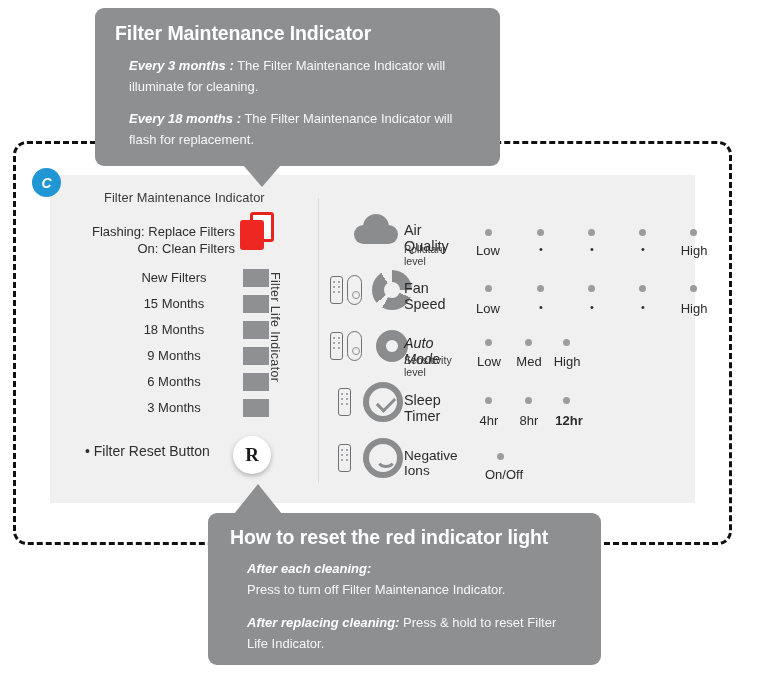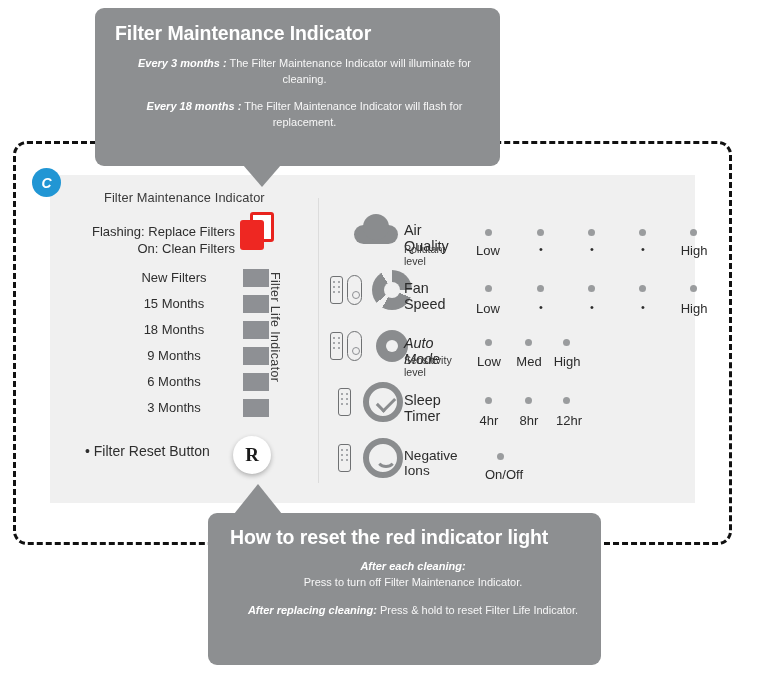--- a/index.html
+++ b/index.html
@@ -69,25 +69,24 @@
   }
   .callout h2{
     margin:0 0 10px 0;
     font-size:19.5px;
     font-weight:bold;
     letter-spacing:-0.1px;
     color:#ffffff;
   }
   .callout-bottom h2{margin-bottom:9px;font-size:19.5px;}
   .c-para{
-    font-size:11px;
-    line-height:16px;
+    font-size:13px;
+    line-height:21px;
     margin:0 0 11px 14px;
     color:#f7f7f7;
-    text-align:center;
   }
   .callout-bottom .c-para{margin-left:17px;margin-bottom:12px;}
   .c-lead{
     font-weight:bold;
     font-style:italic;
     color:#ffffff;
   }
   .tail{
     position:absolute;
     width:0;height:0;
@@ -468,21 +467,21 @@
       </div>
     </div>
     <div class="rlabel" style="left:74px;top:12px;">Sleep Timer</div>
 
     <div class="dot" style="left:155px;top:17px;"></div>
     <div class="dot" style="left:195px;top:17px;"></div>
     <div class="dot" style="left:233px;top:17px;"></div>
 
     <div class="scale-label" style="left:159px;top:33px;">4hr</div>
     <div class="scale-label" style="left:199px;top:33px;">8hr</div>
-    <div class="scale-label" style="left:239px;top:33px;">12hr</div>
+    <div class="scale-label" style="left:239px;top:33px;font-weight:bold;">12hr</div>
   </div>
 
   <div class="frow" style="top:436px;">
     <div class="icons" style="left:8px;top:2px;">
       <div class="remote">
         <i style="left:2px;top:4px;"></i>
           <i style="left:7px;top:4px;"></i>
         <i style="left:2px;top:9px;"></i>
           <i style="left:7px;top:9px;"></i>
         <i style="left:2px;top:14px;"></i>

